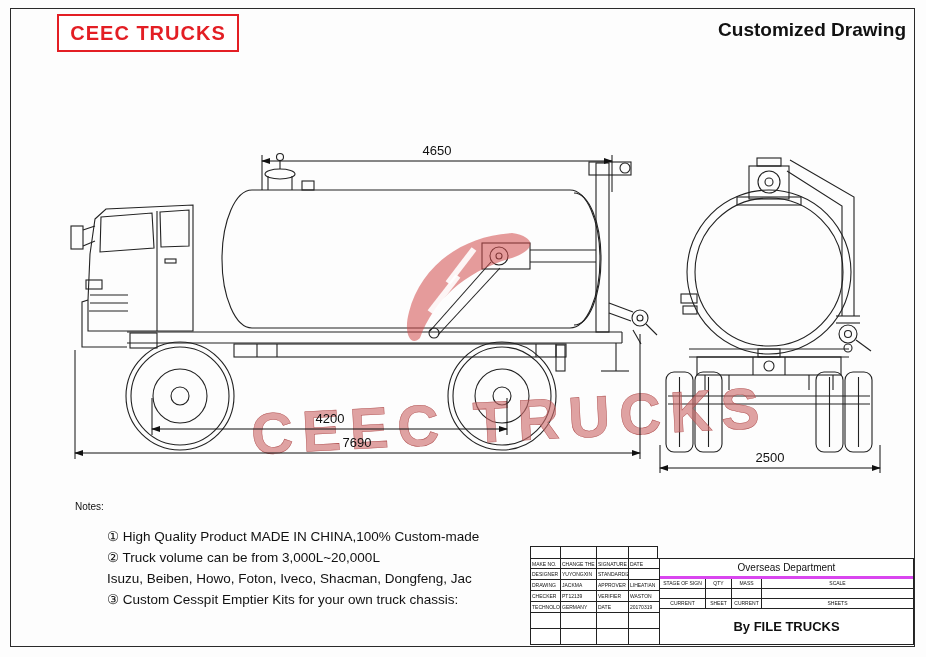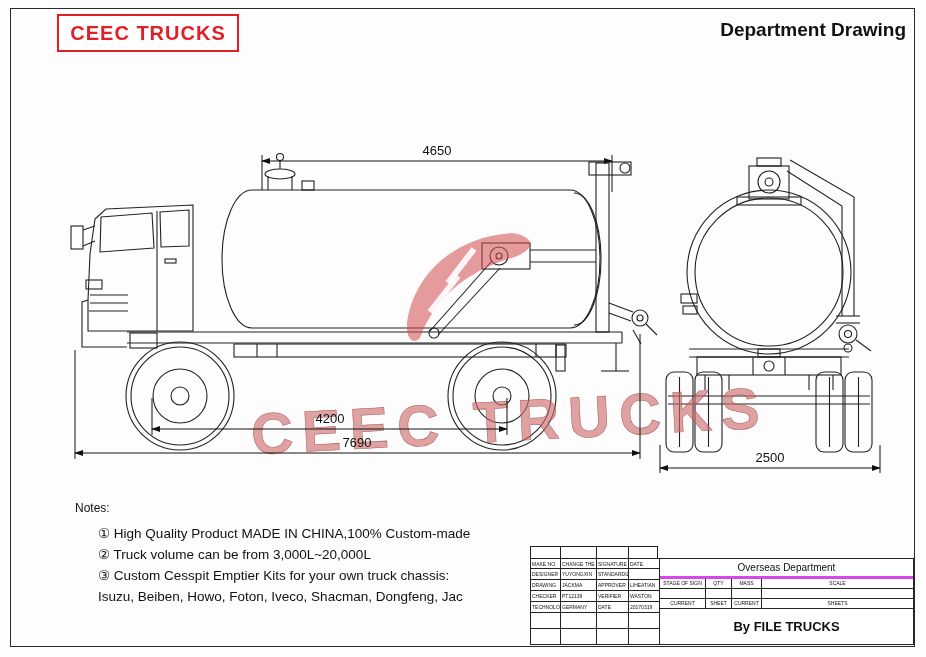--- a/index.html
+++ b/index.html
@@ -9,22 +9,22 @@
   }
   .frame{position:absolute;left:10px;top:8px;width:903px;height:637px;border:1px solid #2a2a2a;z-index:1;}
   .logo-box{
     position:absolute;left:57px;top:14px;width:178px;height:34px;border:2px solid #e31e24;
     display:flex;align-items:center;justify-content:center;z-index:3;background:#fff;
   }
   .logo-text{color:#e31e24;font-weight:bold;font-size:20px;letter-spacing:1px;}
   .header-title{position:absolute;right:20px;top:19px;font-size:19px;font-weight:bold;z-index:3;}
   .drawing-svg{position:absolute;left:0;top:0;z-index:2;}
   .notes{position:absolute;left:75px;top:501px;z-index:3;width:430px;}
-  .notes-heading{font-size:12px;margin-bottom:8px;}
-  .note-item{font-size:13.5px;line-height:21px;margin-left:23px;}
+  .notes-heading{font-size:10px;margin-bottom:14px;}
+  .note-item{font-size:13.5px;line-height:21px;margin-left:32px;}
   
   .tb-strip{position:absolute;left:530px;top:546px;width:128px;height:12px;display:flex;border:1px solid #222;border-bottom:none;background:#fff;z-index:4;box-sizing:border-box;}
   .tb-strip .sc{border-right:1px solid #222;height:100%;box-sizing:border-box;}
   .tb{position:absolute;left:530px;top:558px;width:384px;height:87px;border:1px solid #222;display:flex;background:#fff;z-index:4;box-sizing:border-box;}
   .tb-left{width:128px;display:flex;flex-direction:column;box-sizing:border-box;}
   .tbrow{display:flex;border-bottom:1px solid #222;box-sizing:border-box;}
   .tbrow:last-child{border-bottom:none;}
   .tbc{border-right:1px solid #222;box-sizing:border-box;overflow:hidden;white-space:nowrap;
        font-size:5px;line-height:10px;padding-left:1px;color:#111;}
   .c1{width:30px;} .c2{width:36px;} .c3{width:32px;} .c4{flex:1;border-right:none;}
@@ -43,21 +43,21 @@
   .dim-text{font-size:13px;fill:#111;}
 </style>
 </head>
 <body>
 
 <div class="frame"></div>
 
 <div class="logo-box">
   <span class="logo-text">CEEC TRUCKS</span>
 </div>
-<div class="header-title">Department Drawing</div>
+<div class="header-title">Customized Drawing</div>
 
 <svg class="drawing-svg" width="926" height="657" viewBox="0 0 926 657">
   <defs>
     <marker id="arr" viewBox="0 0 10 10" refX="9" refY="5" markerWidth="9" markerHeight="9" orient="auto-start-reverse">
       <path d="M0,1.6 L10,5 L0,8.4 Z" fill="#111"></path>
     </marker>
   </defs>
 
   <g stroke="#222" fill="none" stroke-width="1.1">
 
@@ -200,22 +200,22 @@
       <line x1="660" y1="468" x2="880" y2="468" marker-start="url(#arr)" marker-end="url(#arr)"></line>
       <text class="dim-text" x="770" y="462" text-anchor="middle" stroke="none">2500</text>
     </g>
   </g>
 </svg>
 
 <div class="notes">
   <div class="notes-heading">Notes:</div>
   <div class="note-item">① High Quality Product MADE IN CHINA,100% Custom-made</div>
   <div class="note-item">② Truck volume can be from 3,000L~20,000L</div>
+  <div class="note-item">Isuzu, Beiben, Howo, Foton, Iveco, Shacman, Dongfeng, Jac</div>
   <div class="note-item">③ Custom Cesspit Emptier Kits for your own truck chassis:</div>
-  <div class="note-item">Isuzu, Beiben, Howo, Foton, Iveco, Shacman, Dongfeng, Jac</div>
 </div>
 
 <div class="tb-strip">
   <div class="sc" style="width:30px"></div>
   <div class="sc" style="width:36px"></div>
   <div class="sc" style="width:32px"></div>
   <div class="sc" style="flex:1;border-right:none"></div>
 </div>
 
 <div class="tb">

